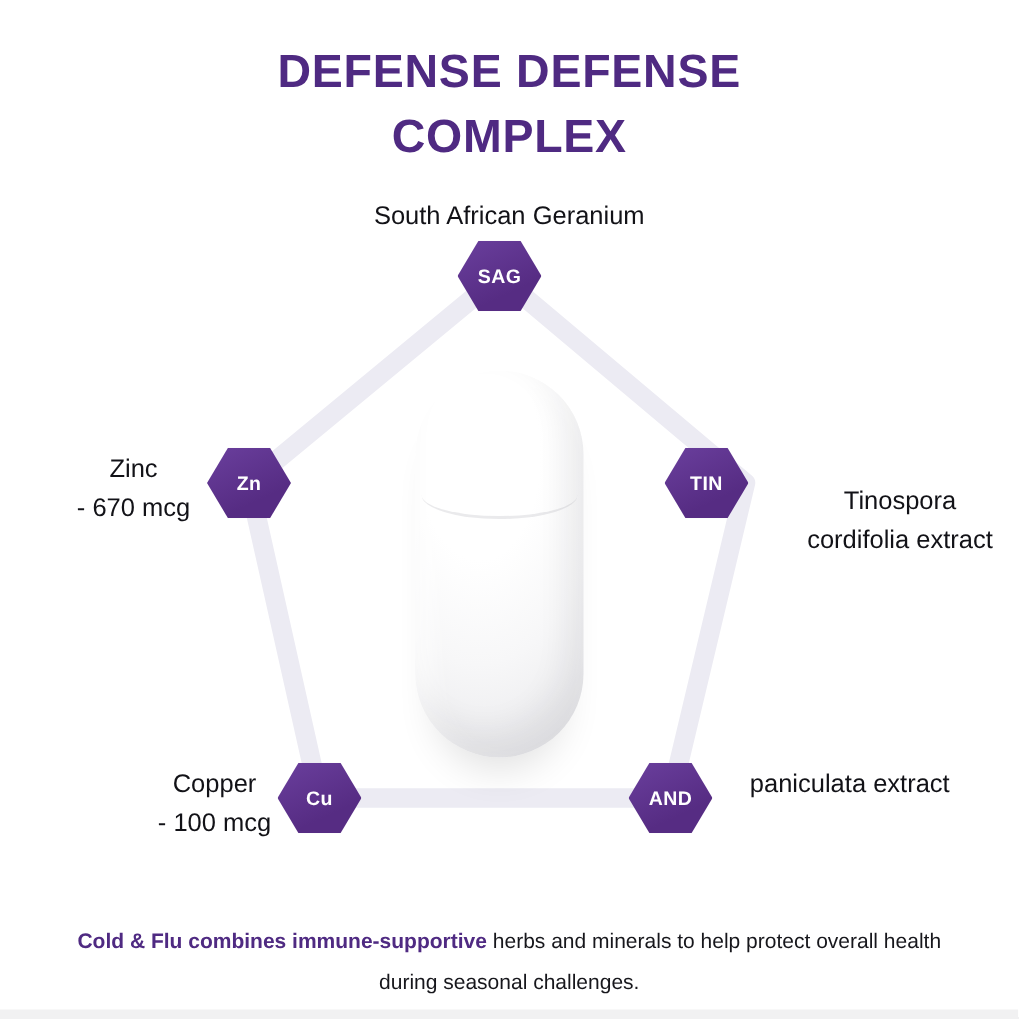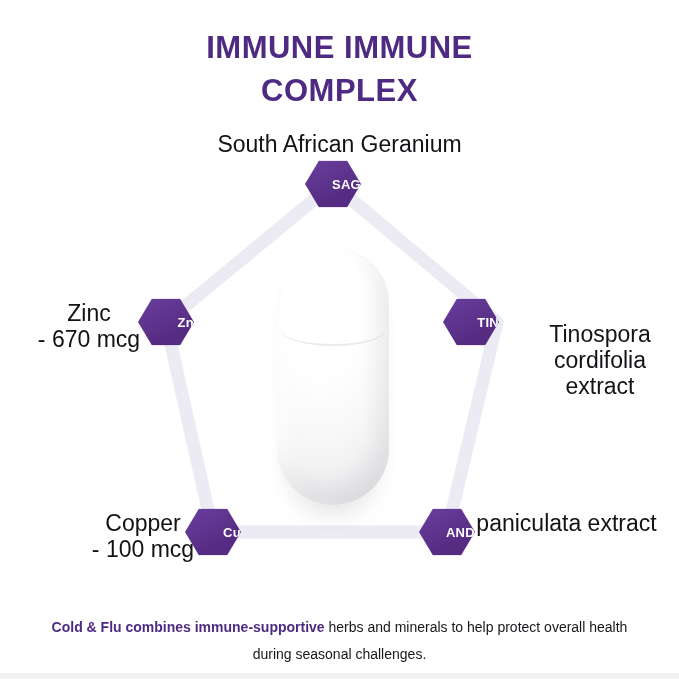--- a/index.html
+++ b/index.html
@@ -75,40 +75,40 @@
 
   
   .hex {
     position: absolute;
     width: 56px;
     height: 47px;
     transform: translate(-50%, -50%);
     z-index: 3;
     display: flex;
     align-items: center;
-    justify-content: flex-end;
+    justify-content: center;
     clip-path: polygon(25% 0%, 75% 0%, 100% 50%, 75% 100%, 25% 100%, 0% 50%);
     background: linear-gradient(155deg, #6a3f9d 0%, var(--badge, #562C83) 70%);
     color: #ffffff;
     font-weight: 700;
     font-size: 13px;
     letter-spacing: 0.3px;
   }
   .hex-sag { left: 333px; top: 184px; }
   .hex-zn  { left: 166px; top: 322px; }
   .hex-tin { left: 471px; top: 322px; }
   .hex-cu  { left: 213px; top: 532px; }
   .hex-and { left: 447px; top: 532px; }
 
   
   .node-label {
     position: absolute;
     z-index: 3;
     color: #121217;
-    font-size: 23px;
+    font-size: 17px;
     line-height: 26px;
     text-align: center;
   }
   .label-sag { top: 131px; left: 0; width: 100%; }
   .label-zn  { top: 300px; left: 26px;  width: 126px; }
   .label-tin { top: 300px; left: 520px; width: 160px; margin-top: 21px; }
   .label-cu  { top: 510px; left: 78px;  width: 130px; }
   .label-and { top: 510px; left: 474px; width: 185px; }
   .node-label span { display: block; }
 
@@ -143,21 +143,21 @@
     background: #f1f1f2;
     z-index: 4;
   }
 </style>
 </head>
 <body>
 
 <div class="canvas">
 
   <div class="title">
-    <span style="display:block;">IMMUNE IMMUNE</span>
+    <span style="display:block;">DEFENSE DEFENSE</span>
     <span style="display:block;">COMPLEX</span>
   </div>
 
   <svg class="pentagon-svg" viewBox="0 0 679 679" aria-hidden="true">
     <polygon points="333,184 497,322 447,532 213,532 166,322"></polygon>
   </svg>
 
   <div class="capsule"></div>
 
   <div class="hex hex-sag">

